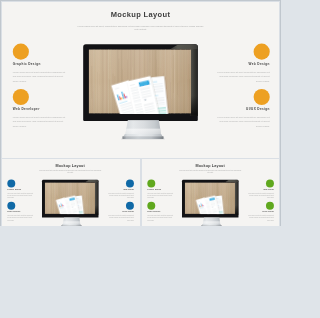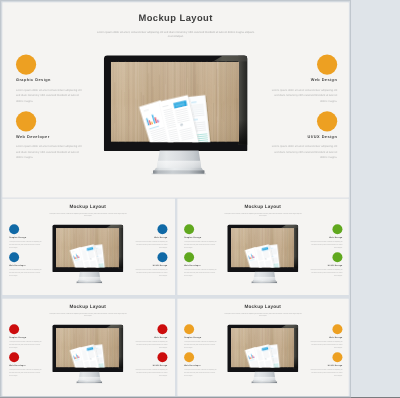--- a/index.html
+++ b/index.html
@@ -1,18 +1,18 @@
 <!DOCTYPE html>
 <html><head>
 <meta charset="utf-8">
 <style>
   html,body{margin:0;padding:0;}
   body{width:281px;height:318px;overflow:hidden;background:#dfe4e9;
        font-family:"Liberation Sans",sans-serif;}
-  .page{position:relative;width:281px;height:318px;background:#dadfe5;overflow:hidden;}
+  .page{position:relative;width:281px;height:226px;background:#dadfe5;overflow:hidden;}
   .page::before{content:"";position:absolute;left:0;top:0;width:281px;height:318px;
       box-shadow:inset 0 0 0 1px #c0c7ce;z-index:9;pointer-events:none;}
 
   
   .slide{position:absolute;left:0;top:0;width:720px;height:405px;background:#f5f4f2;
          transform-origin:0 0;overflow:hidden;}
   .slide-title{position:absolute;left:0;top:22px;width:720px;text-align:center;
         font-size:19.5px;font-weight:bold;color:#3e3e3e;letter-spacing:.9px;}
   .slide-sub{position:absolute;left:195px;top:58px;width:330px;text-align:center;
         font-size:5.6px;line-height:8.6px;color:#adadad;}

